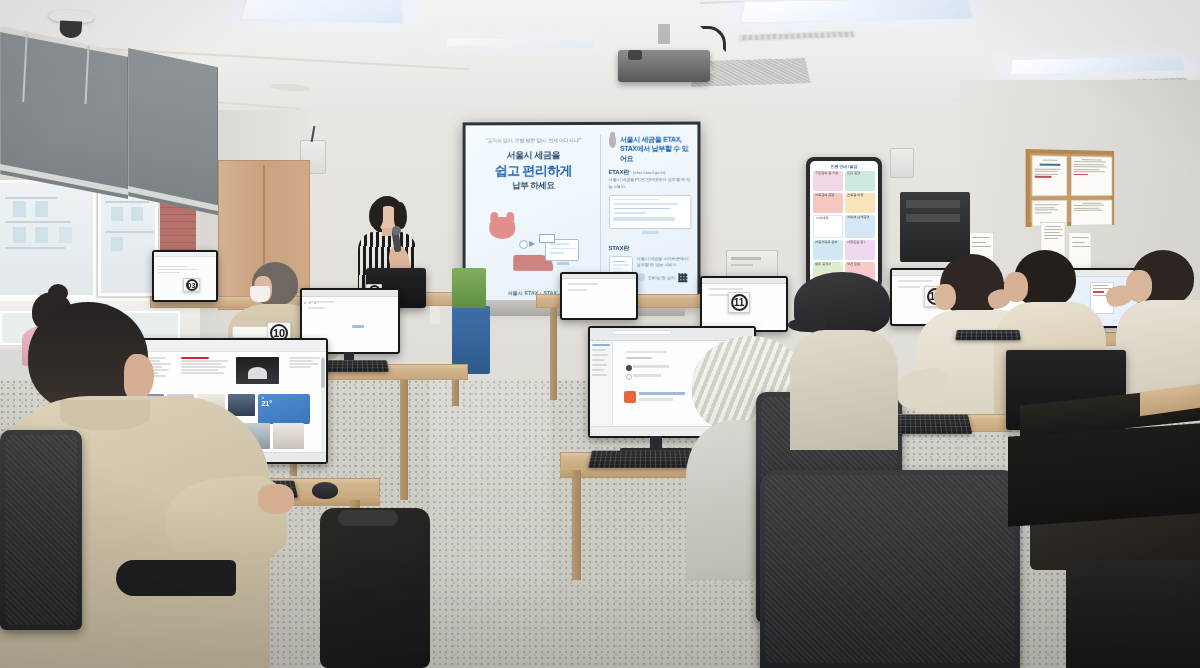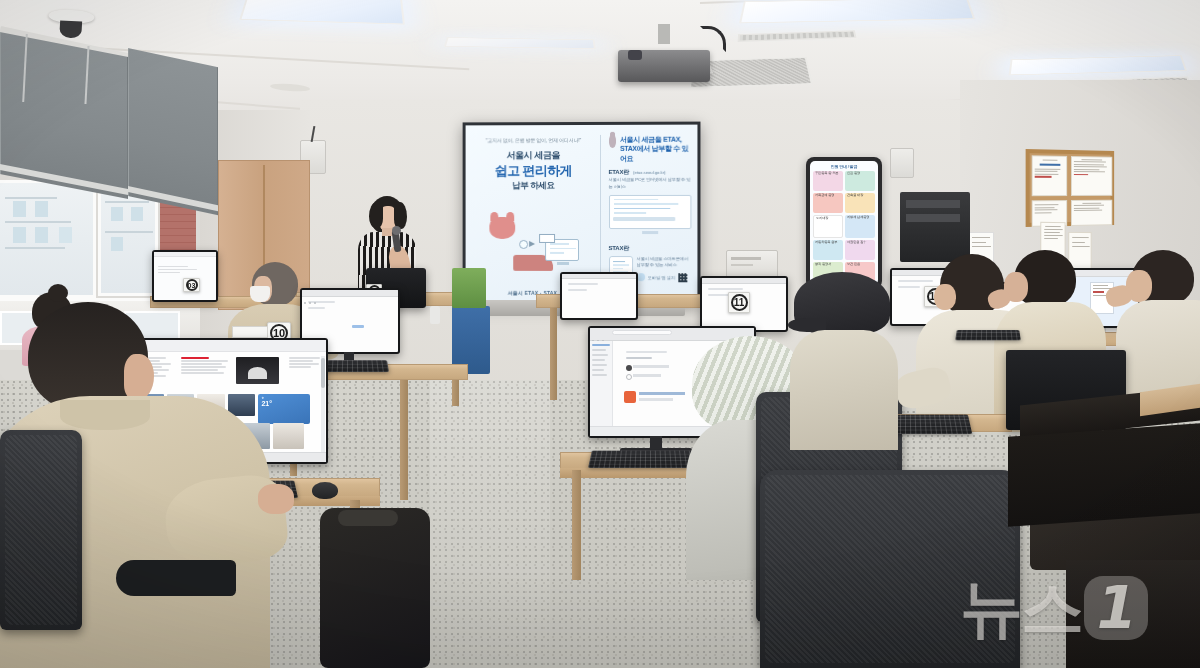--- a/index.html
+++ b/index.html
@@ -971,18 +971,14 @@
   <div class="abs chair-back" style="left:760px;top:470px;width:260px;height:198px;border-radius:18px 18px 0 0;">
     <div class="chair-mesh"></div>
   </div>
   <div class="abs" style="left:1030px;top:440px;width:180px;height:130px;background:linear-gradient(160deg,#3a3530,#221e1b);border-radius:6px;"></div>
   <div class="abs" style="left:1066px;top:560px;width:134px;height:108px;background:linear-gradient(180deg,#2a2623,#191614);"></div>
 
   <div class="abs" style="left:1008px;top:430px;width:192px;height:90px;background:linear-gradient(180deg,#1e1b18,#141211);transform:skewY(-4deg);"></div>
 
   <div class="abs" id="vignette"></div>
 
-  <div class="abs" id="watermark">
-    <span>뉴스</span>
-    <span id="wm-one">1</span>
-  </div>
 
 </div>
 
 </body></html>

